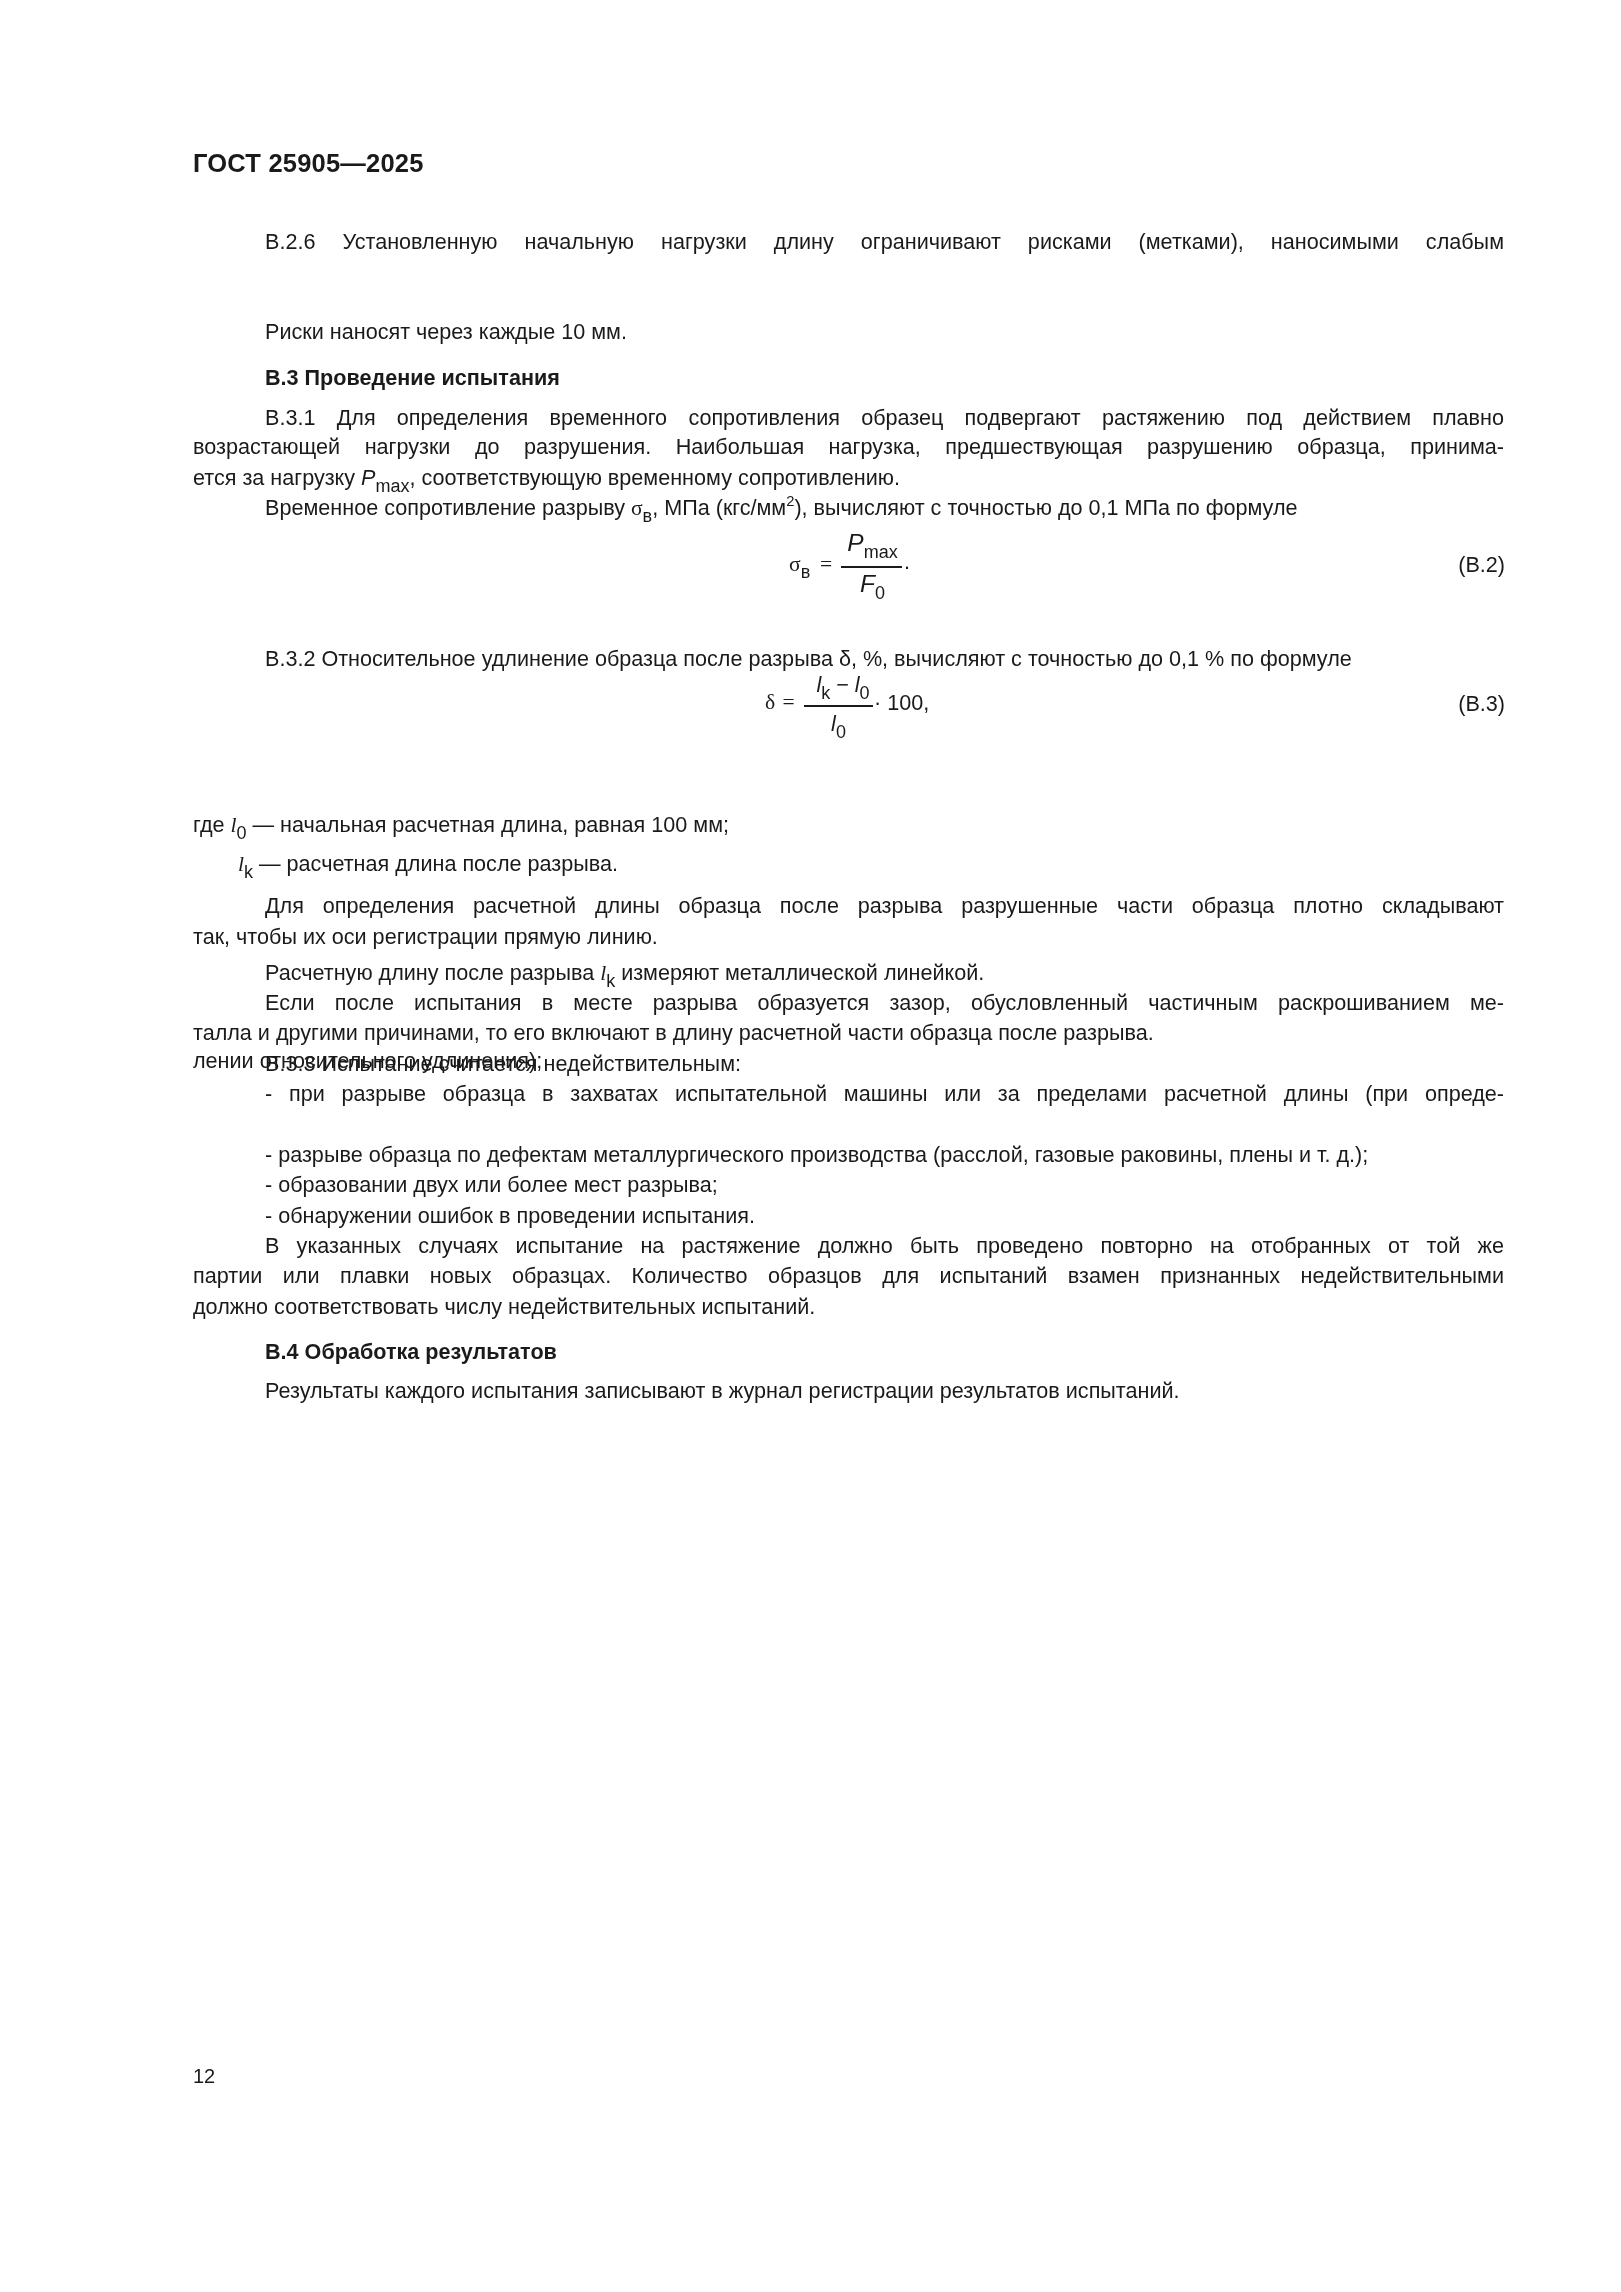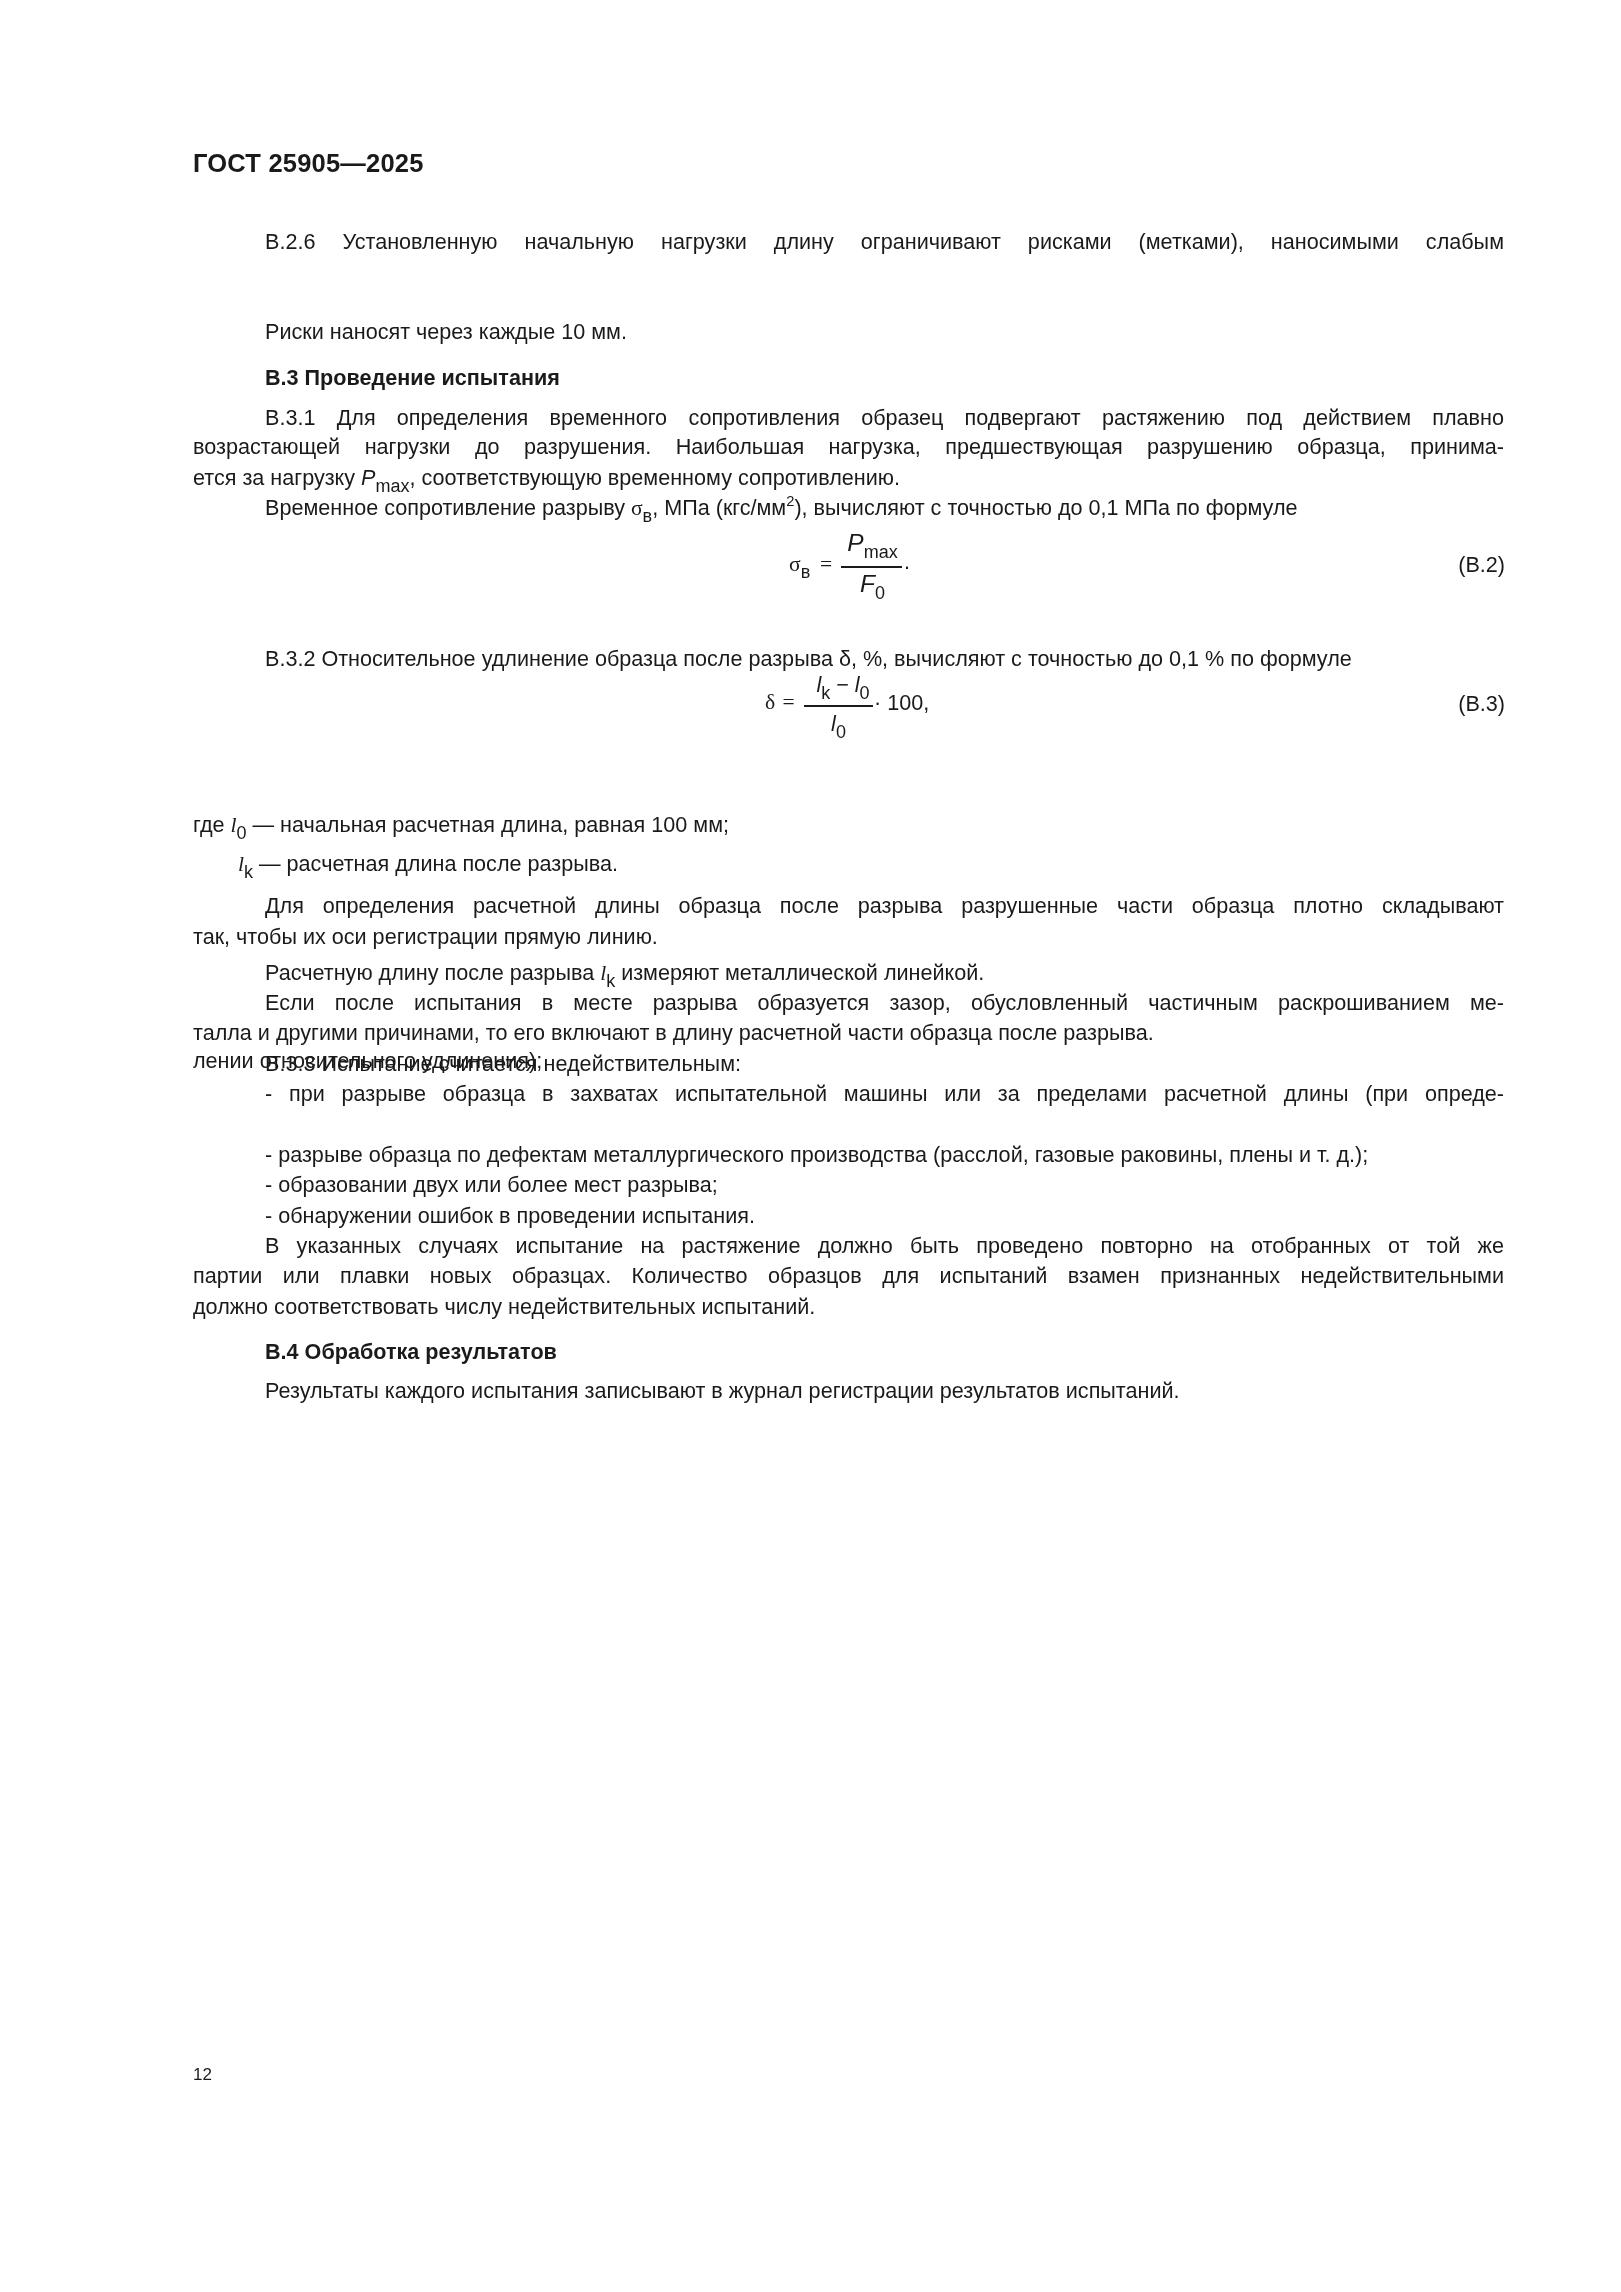--- a/index.html
+++ b/index.html
@@ -13,21 +13,21 @@
   .ind { padding-left: 72px; box-sizing: border-box; }
   .bold { font-weight: bold; }
   .it { font-style: italic; }
   .sub { font-size: 18px; position: relative; top: 6.9px; }
   .sup { font-size: 14.7px; position: relative; top: -8.8px; }
   .serif { font-family: "Liberation Serif", "DejaVu Serif", serif; }
   .formula { position: absolute; font-size: 21.6px; }
   .frac { position: absolute; text-align: center; }
   .bar { position: absolute; height: 2px; background: #1a1a1a; }
   .eqno { position: absolute; left: 1456px; width: 49px; text-align: right; font-size: 21.6px; }
-  .pgno { position: absolute; left: 193px; top: 2065px; font-size: 17px; }
+  .pgno { position: absolute; left: 193px; top: 2065px; font-size: 20px; }
 </style>
 </head>
 <body>
 
 <div class="page">
 
   <div class="hdr">ГОСТ 25905—2025</div>
 
   <div class="line just ind" style="top:227px">В.2.6  Установленную начальную нагрузки длину ограничивают рисками (метками), наносимыми слабым</div>
   <div class="line ind" style="top:317px">Риски наносят через каждые 10 мм.</div>

